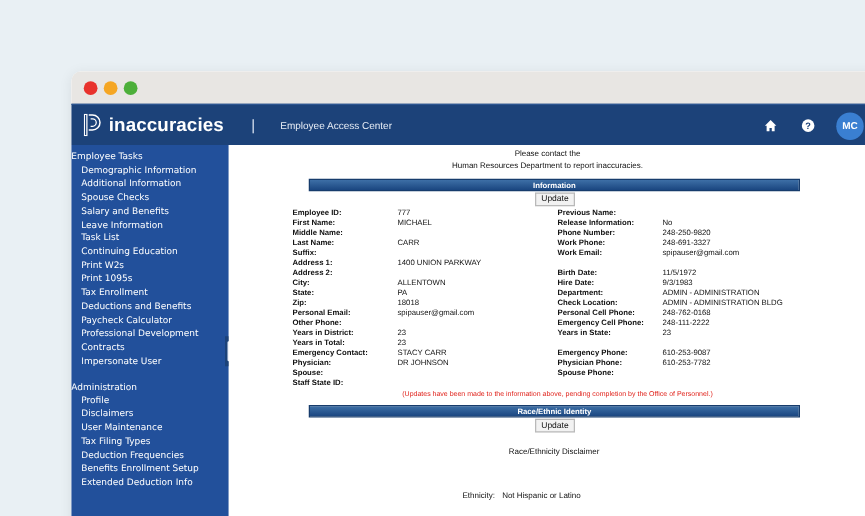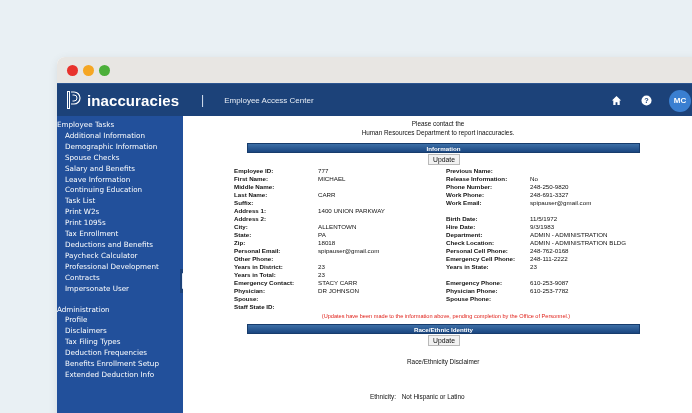--- a/index.html
+++ b/index.html
@@ -73,39 +73,40 @@
             <text x="6" y="9" font-size="8" font-weight="bold" text-anchor="middle" fill="#1c4279" font-family="Liberation Sans, sans-serif">?</text>
           </svg>
       </span>
       <span class="avatar">MC</span>
     </div>
   </div>
 
   <div class="body-area">
     <nav class="sidebar">
       <div class="side-section">Employee Tasks</div>
+      <div class="side-item">Demographic Information</div>
       <div class="side-item">Additional Information</div>
-      <div class="side-item">Demographic Information</div>
       <div class="side-item">Spouse Checks</div>
       <div class="side-item">Salary and Benefits</div>
       <div class="side-item">Leave Information</div>
+      <div class="side-item">Task List</div>
       <div class="side-item">Continuing Education</div>
-      <div class="side-item">Task List</div>
       <div class="side-item">Print W2s</div>
       <div class="side-item">Print 1095s</div>
       <div class="side-item">Tax Enrollment</div>
       <div class="side-item">Deductions and Benefits</div>
       <div class="side-item">Paycheck Calculator</div>
       <div class="side-item">Professional Development</div>
       <div class="side-item">Contracts</div>
       <div class="side-item">Impersonate User</div>
       <div class="side-gap"></div>
       <div class="side-section">Administration</div>
       <div class="side-item">Profile</div>
       <div class="side-item">Disclaimers</div>
+      <div class="side-item">User Maintenance</div>
       <div class="side-item">Tax Filing Types</div>
       <div class="side-item">Deduction Frequencies</div>
       <div class="side-item">Benefits Enrollment Setup</div>
       <div class="side-item">Extended Deduction Info</div>
       <div class="scroll-handle"></div>
     </nav>
 
     <main class="content">
       <div class="notice">
         <div>Please contact the</div>

